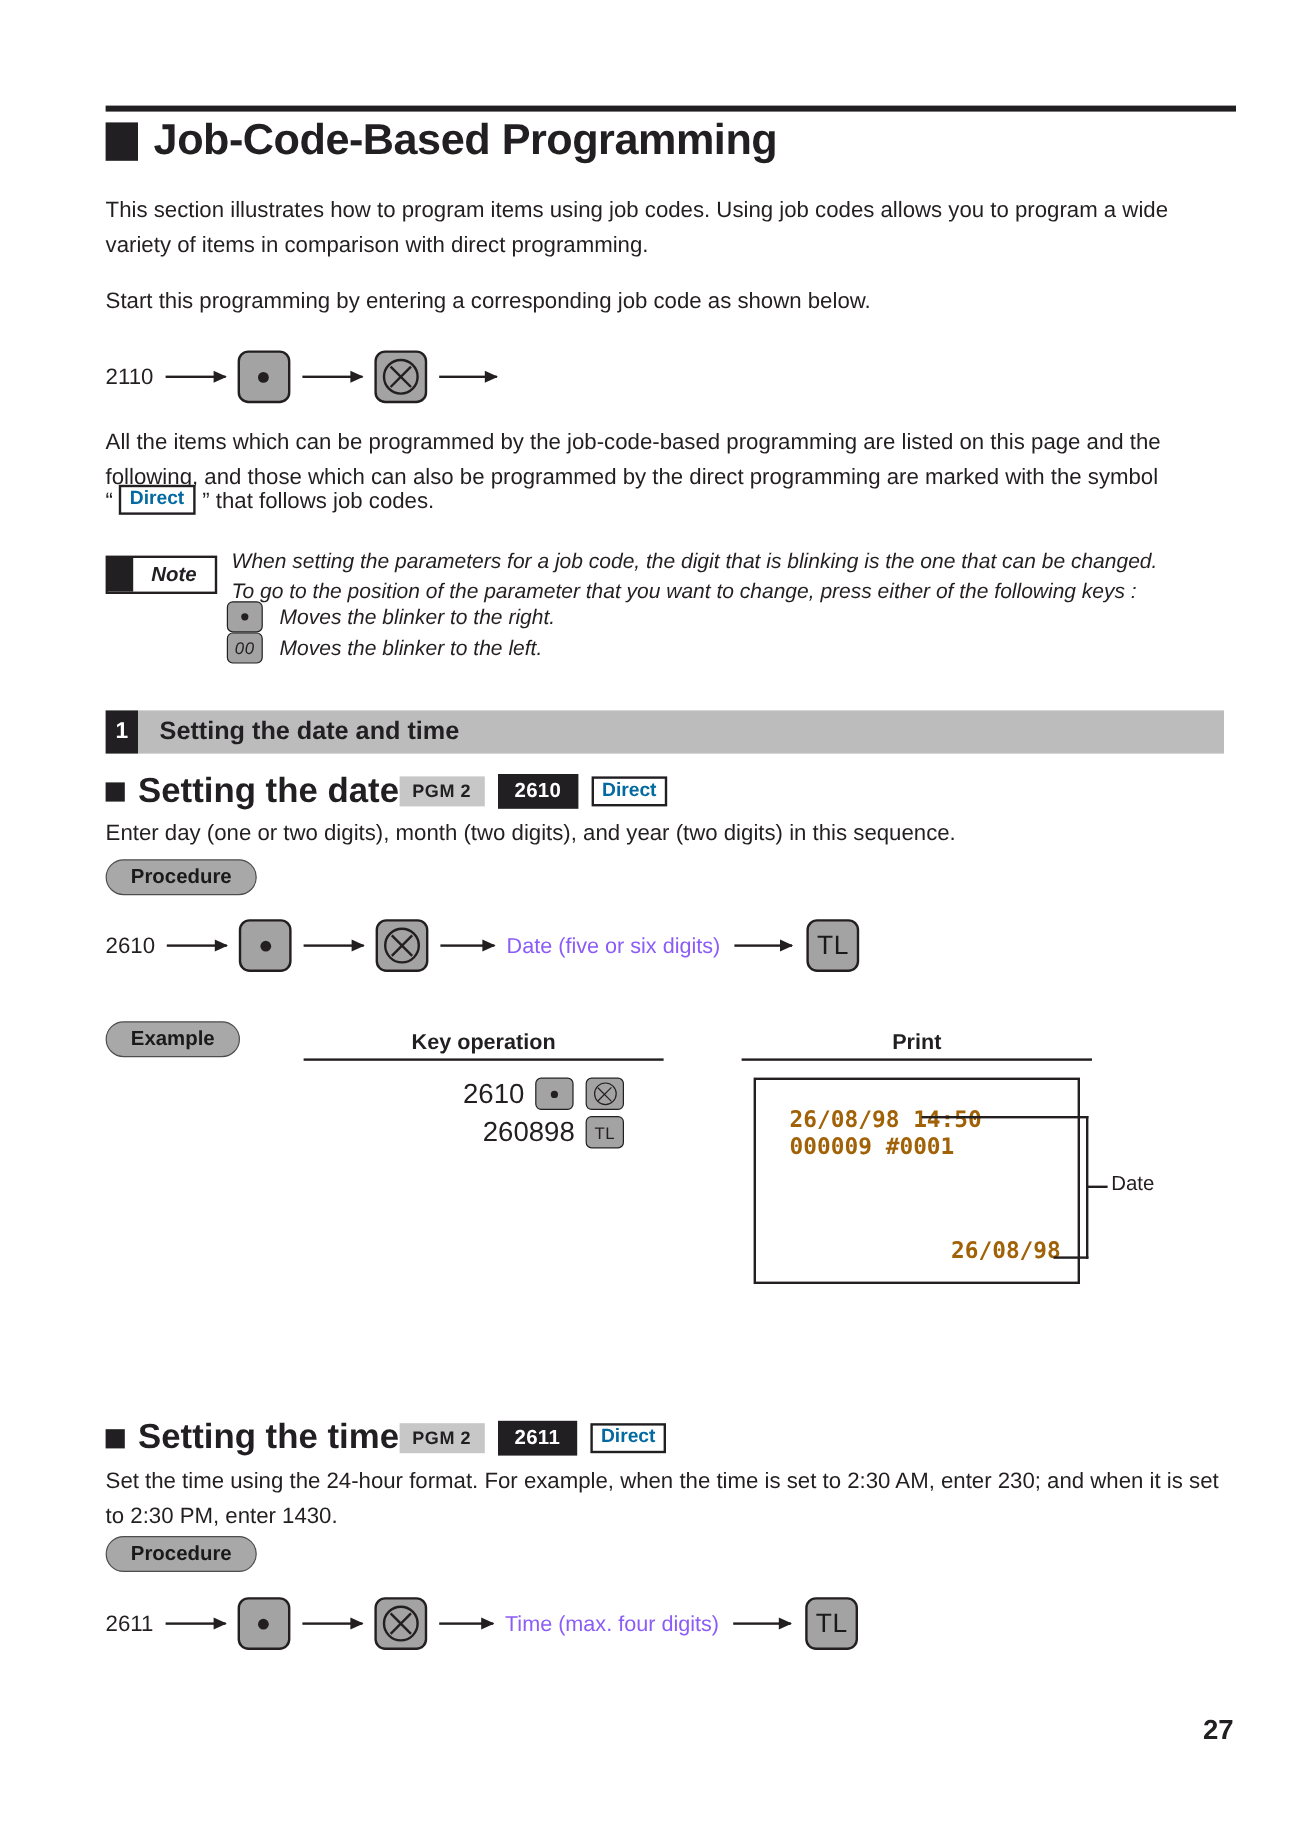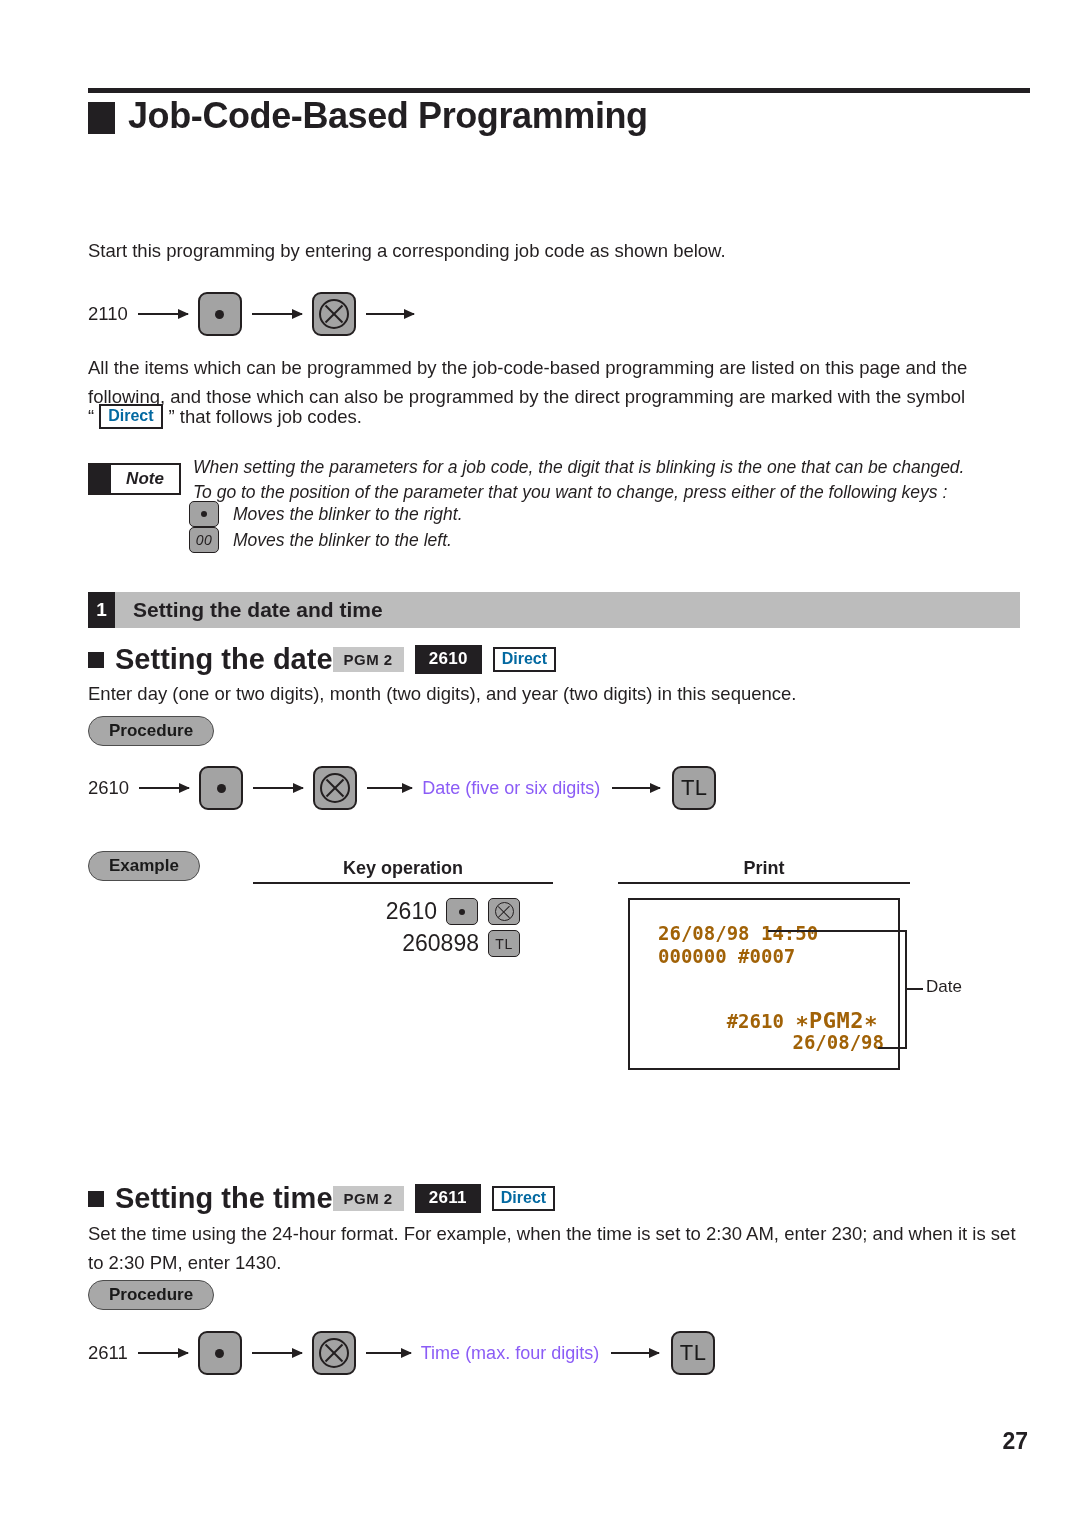--- a/index.html
+++ b/index.html
@@ -412,20 +412,21 @@
 <body>
 
 <div class="page">
 
   <div class="title-rule"></div>
   <div class="title-row">
     <div class="title-square"></div>
     <div class="title-text">Job-Code-Based Programming</div>
   </div>
 
+  <div class="para" id="p-intro">This section illustrates how to program items using job codes. Using job codes allows you to program a wide variety of items in comparison with direct programming.</div>
   <div class="para" id="p-start">Start this programming by entering a corresponding job code as shown below.</div>
 
   <div class="flow" style="left:88px; top:292px;">
     <span class="code">2110</span>
     <span class="arrow" style="width:50px; margin:0 10px;"></span>
     <span class="key key-lg">
         <span class="key-dot"></span>
       </span>
     <span class="arrow" style="width:50px; margin:0 10px;"></span>
     <span class="key key-lg">
@@ -515,24 +516,21 @@
         </span>
     </div>
     <div class="keyop-line">
       <span class="num">260898</span>
       <span class="key key-sm key-tl-sm">TL</span>
     </div>
   </div>
 
   <div class="receipt">
     <div class="r-line r1">26/08/98 14:50</div>
-    <div class="r-line r2">000000 #0007</div>
-    <div class="r-line r3">
-      <span>#2610</span><span> </span><span class="r3b">∗PGM2∗</span>
-    </div>
+    <div class="r-line r2">000009 #0001</div>
     <div class="r-line r4">26/08/98</div>
   </div>
 
   <div class="callout-h1"></div>
   <div class="callout-v"></div>
   <div class="callout-h2"></div>
   <div class="callout-h3"></div>
   <div class="callout-label">Date</div>
 
   <div class="sub-head" style="left:88px; top:1182px;">

